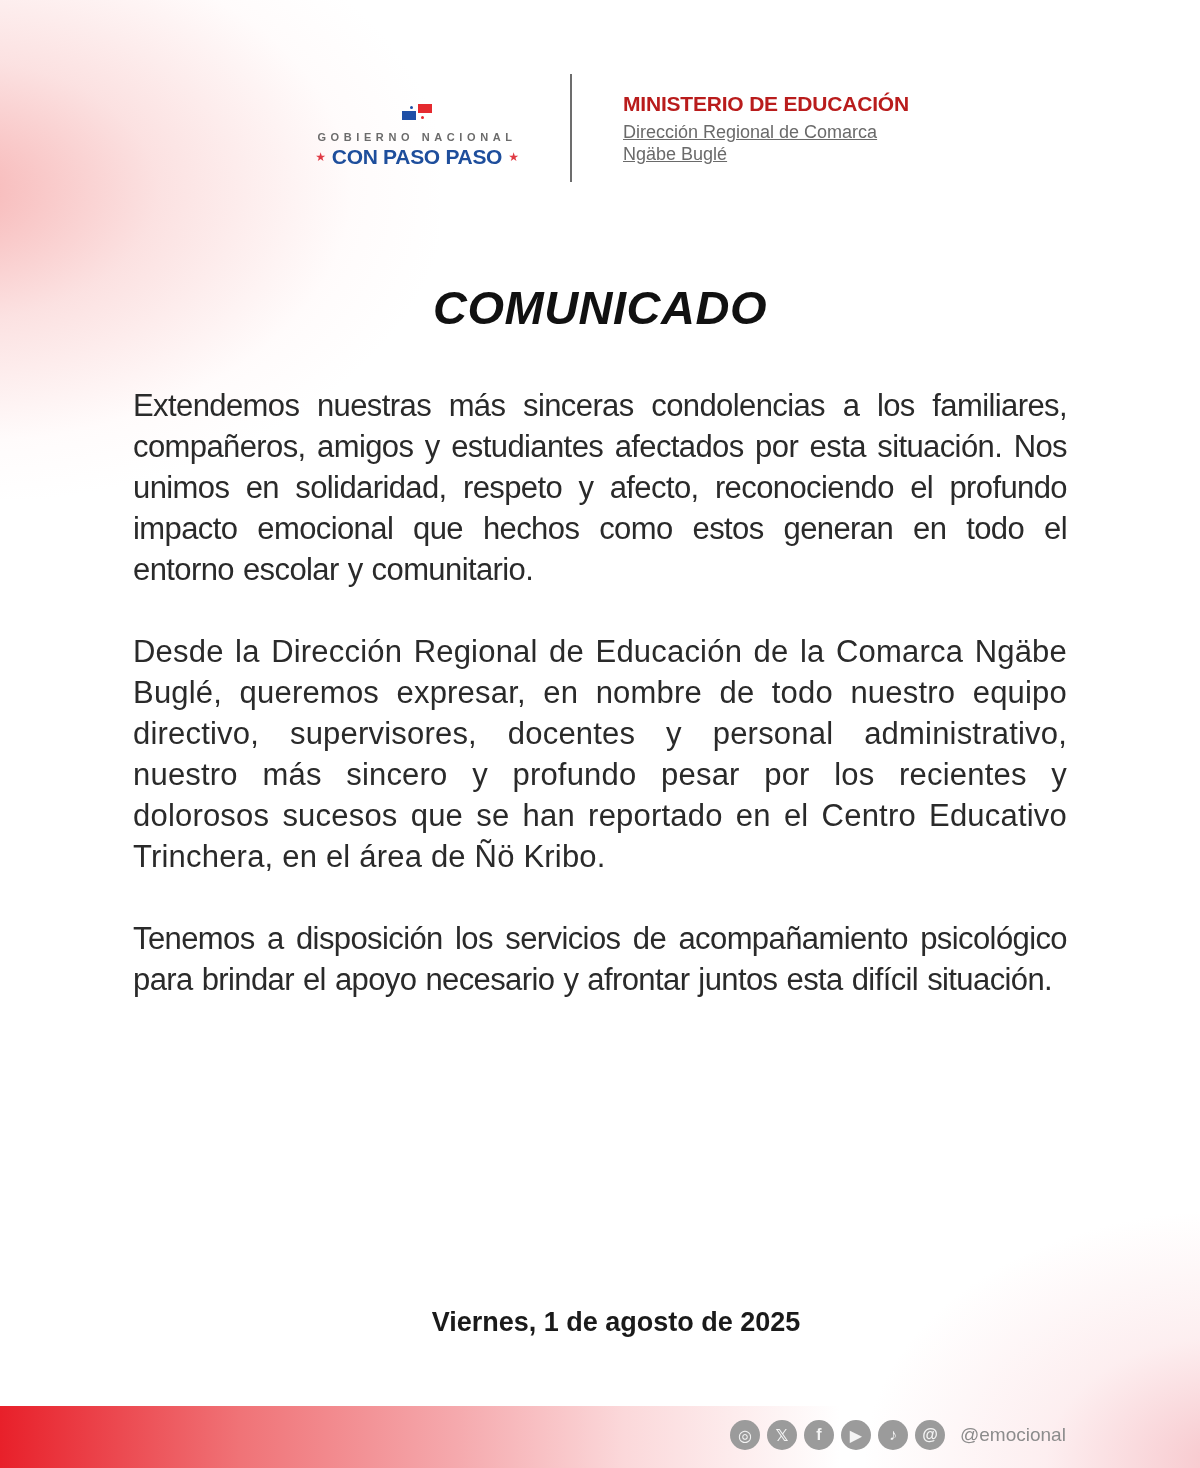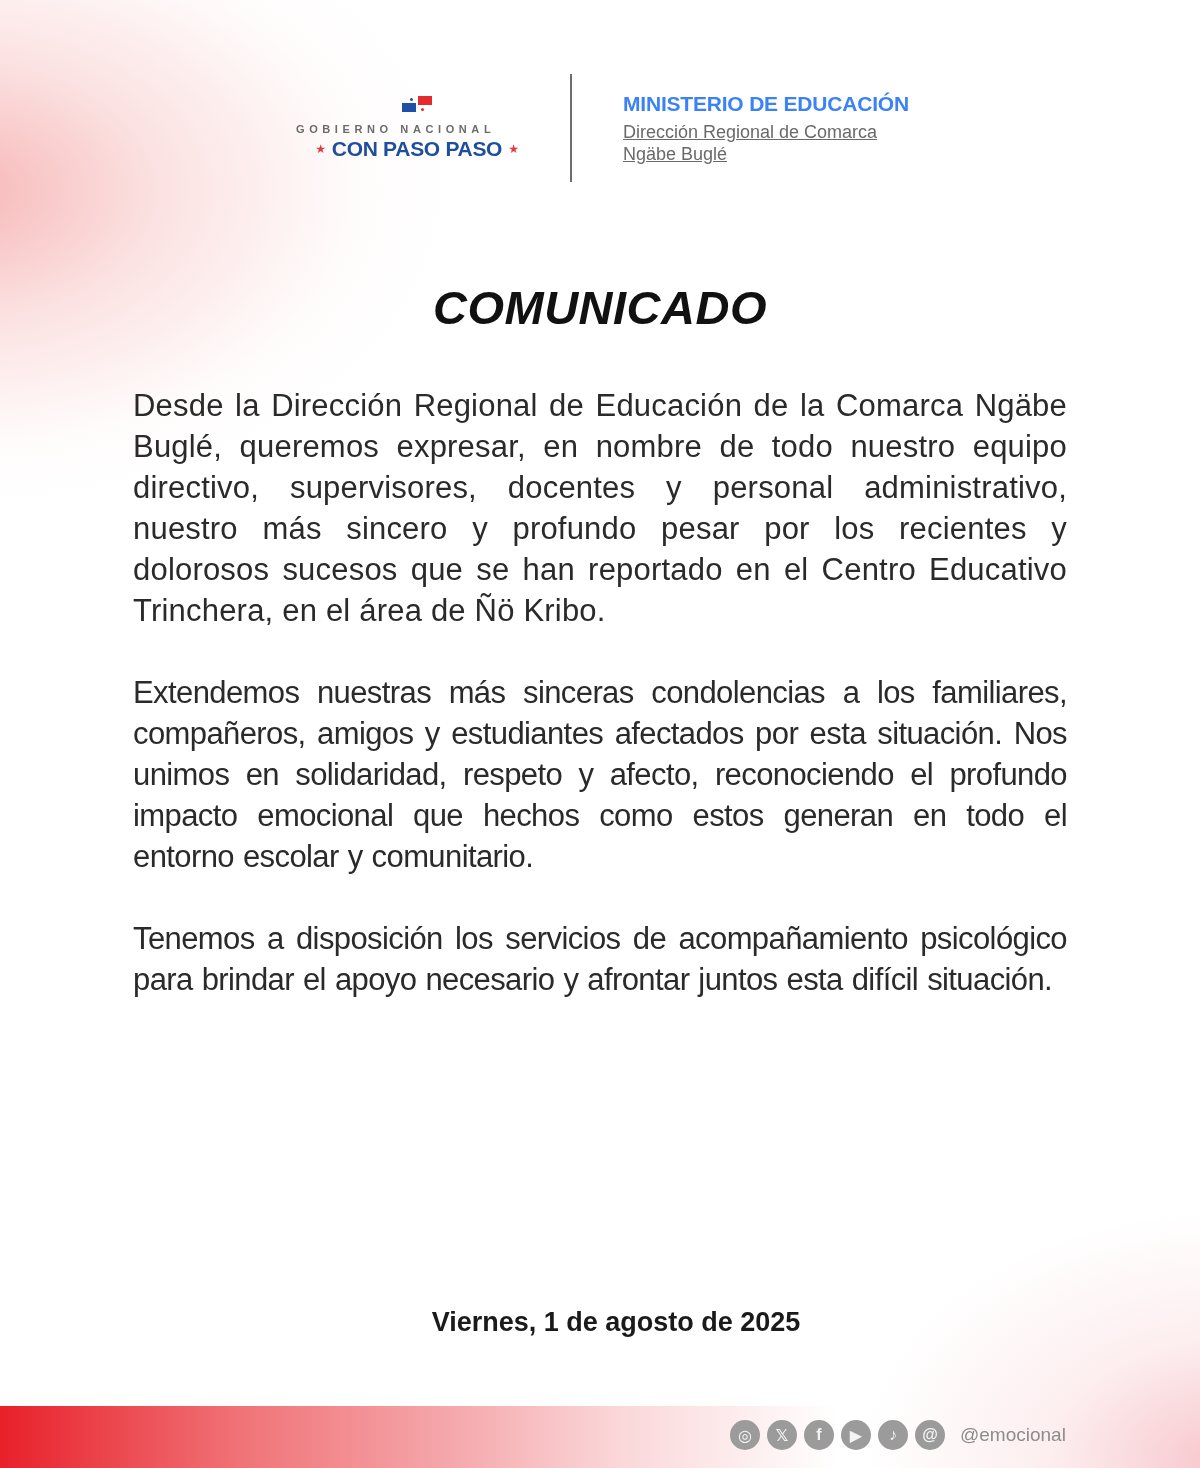--- a/index.html
+++ b/index.html
@@ -25,22 +25,22 @@
   .bottom-bar {
     position: absolute; left: 0; bottom: 0;
     width: 1200px; height: 62px;
     background: linear-gradient(90deg, #e8202a 0%, #f07377 20%, #f5a9ad 38%, #fbd8da 52%, rgba(255,255,255,0.0) 70%);
   }
   
   .header {
     position: absolute; left: 0; top: 72px; width: 1200px; height: 112px;
   }
   .gov-logo {
-    position: absolute; left: 296px; top: 24px; width: 242px; height: 70px;
-    text-align: left;
+    position: absolute; left: 296px; top: 32px; width: 242px; height: 70px;
+    text-align: center;
   }
   .flag {
     position: absolute; left: 106px; top: 0; width: 30px; height: 16px;
   }
   .flag .blue { position: absolute; left: 0; top: 7px; width: 14px; height: 9px; background: #1f4fa6; }
   .flag .red  { position: absolute; left: 16px; top: 0; width: 14px; height: 9px; background: #e52a2f; }
   .flag .star-b { position: absolute; left: 8px; top: 2px; width: 3px; height: 3px; background: #1f4fa6; border-radius: 50%; }
   .flag .star-r { position: absolute; left: 19px; top: 12px; width: 3px; height: 3px; background: #e52a2f; border-radius: 50%; }
   .gov-line1 {
     position: absolute; left: 0; top: 27px; width: 242px;
@@ -53,21 +53,21 @@
   }
   .gov-line2 .star { color: #e03a44; font-size: 12px; }
   .divider {
     position: absolute; left: 570px; top: 2px; width: 2px; height: 108px;
     background: #6d6d6d;
   }
   .ministry {
     position: absolute; left: 623px; top: 20px;
   }
   .ministry-title {
-    font-size: 21px; font-weight: 700; color: #3b82f6; letter-spacing: -0.2px;
+    font-size: 21px; font-weight: 700; color: #b91c1c; letter-spacing: -0.2px;
   }
   .ministry-sub {
     font-size: 18px; color: #6a6a6a; line-height: 22px; margin-top: 5px; text-decoration: underline;
   }
   
   .doc-title {
     position: absolute; left: 0; top: 280px; width: 1200px;
     text-align: center; font-size: 47px; font-weight: 700; color: #111;
     letter-spacing: 0.5px;
     font-style: italic;
@@ -131,22 +131,22 @@
     <div class="ministry-sub">
       <div>Dirección Regional de Comarca</div>
       <div>Ngäbe Buglé</div>
     </div>
   </div>
 </div>
 
 <h1 class="doc-title">COMUNICADO</h1>
 
 <div class="content">
+  <p class="para condensed">Extendemos nuestras más sinceras condolencias a los familiares, compañeros, amigos y estudiantes afectados por esta situación. Nos unimos en solidaridad, respeto y afecto, reconociendo el profundo impacto emocional que hechos como estos generan en todo el entorno escolar y comunitario.</p>
   <p class="para">Desde la Dirección Regional de Educación de la Comarca Ngäbe Buglé, queremos expresar, en nombre de todo nuestro equipo directivo, supervisores, docentes y personal administrativo, nuestro más sincero y profundo pesar por los recientes y dolorosos sucesos que se han reportado en el Centro Educativo Trinchera, en el área de Ñö Kribo.</p>
-  <p class="para condensed">Extendemos nuestras más sinceras condolencias a los familiares, compañeros, amigos y estudiantes afectados por esta situación. Nos unimos en solidaridad, respeto y afecto, reconociendo el profundo impacto emocional que hechos como estos generan en todo el entorno escolar y comunitario.</p>
   <p class="para condensed">Tenemos a disposición los servicios de acompañamiento psicológico para brindar el apoyo necesario y afrontar juntos esta difícil situación.</p>
 </div>
 
 <div class="date">Viernes, 1 de agosto de 2025</div>
 
 <div class="social">
   <span class="social-icon">◎</span>
   <span class="social-icon">𝕏</span>
   <span class="social-icon">f</span>
   <span class="social-icon">▶</span>

